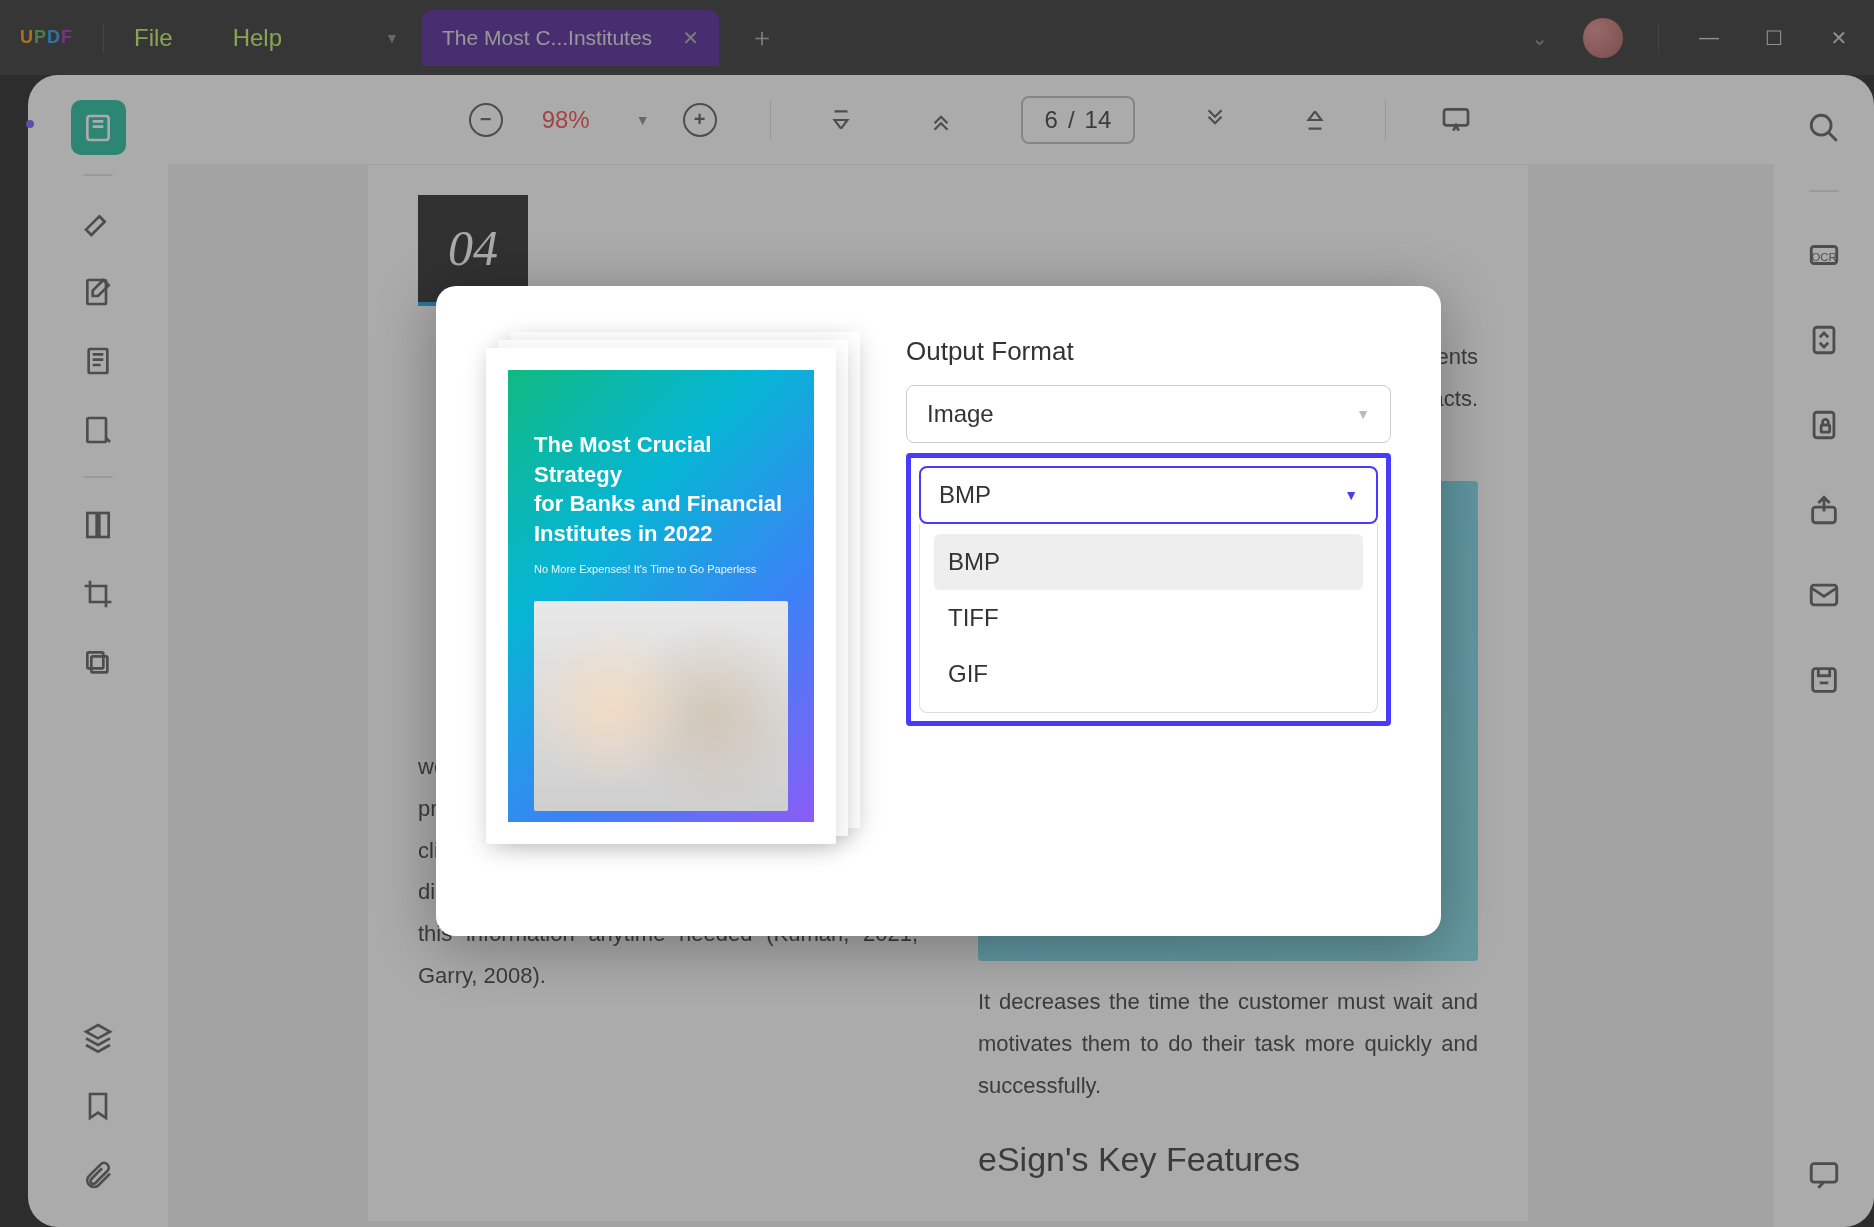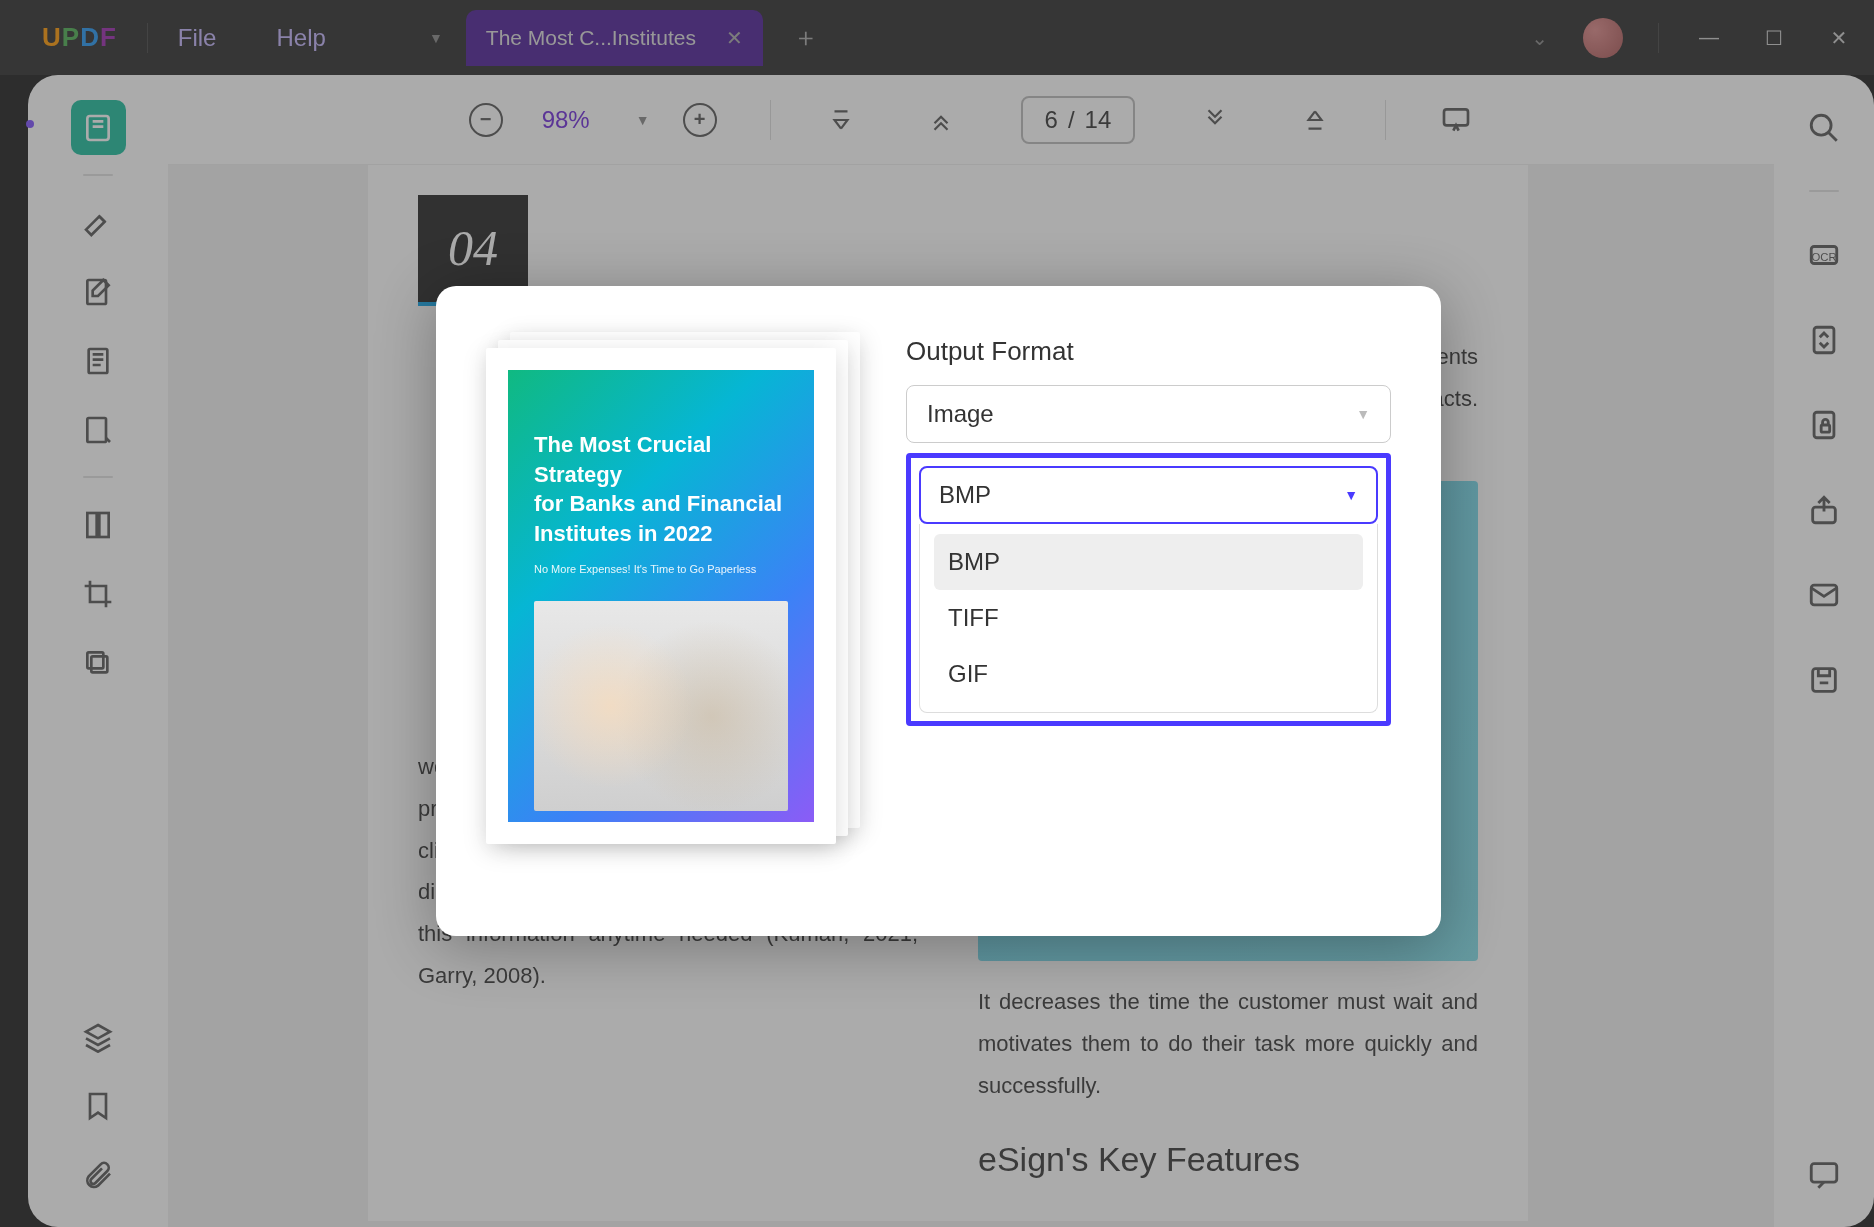--- a/index.html
+++ b/index.html
@@ -14,27 +14,27 @@
   
   
   .titlebar {
     height: 75px;
     background: #2a2a2a;
     display: flex;
     align-items: center;
     padding: 0 20px;
     color: #ccc;
   }
-  .logo { font-weight: 700; font-size: 26px; letter-spacing: 1px; margin-left: 22px; }
+  .logo { font-weight: 700; font-size: 18px; letter-spacing: 1px; }
   .logo .u { color: #ff9800; }
   .logo .p { color: #4caf50; }
   .logo .d { color: #2196f3; }
   .logo .f { color: #9c27b0; }
   .divider-v { width: 1px; height: 30px; background: #444; margin: 0 30px; }
-  .menu-item { font-size: 24px; color: #c4b5fd; margin-right: 60px; cursor: pointer; }
+  .menu-item { font-size: 24px; color: #bef264; margin-right: 60px; cursor: pointer; }
   .tab-bar { display: flex; align-items: center; margin-left: 30px; }
   .tab-dropdown {
     width: 40px; height: 50px; display: flex; align-items: center; justify-content: center;
     color: #888; font-size: 14px;
   }
   .tab {
     background: #4c1d95; height: 56px; display: flex; align-items: center;
     padding: 0 20px; border-radius: 10px 10px 0 0; margin-left: 10px;
     font-size: 21px; color: #ddd;
   }
@@ -65,21 +65,21 @@
   .center {
     flex: 1; background: #fff; position: relative;
     display: flex; flex-direction: column;
   }
   .toolbar {
     height: 90px; display: flex; align-items: center; justify-content: center;
     gap: 30px; border-bottom: 1px solid #eee;
   }
   .tb-btn { width: 40px; height: 40px; display:flex; align-items:center; justify-content:center; color:#555;}
   .tb-circle { width: 34px; height: 34px; border: 2px solid #555; border-radius: 50%; display:flex; align-items:center; justify-content:center; font-size:20px; font-weight:bold;}
-  .zoom { font-size: 24px; color: #6d28d9; margin: 0 6px; }
+  .zoom { font-size: 24px; color: #ef4444; margin: 0 6px; }
   .zoom-dd { color:#888; font-size:14px; margin-left:10px;}
   .tb-sep { width:1px; height:40px; background:#ddd; margin:0 20px;}
   .page-box {
     border: 2px solid #bbb; border-radius: 8px; padding: 8px 22px;
     font-size: 24px; color: #333; display:flex; gap:10px;
   }
   
   .doc-area {
     flex: 1; background: #f0f0f0; overflow: hidden; padding: 0 0 0 200px;
   }

